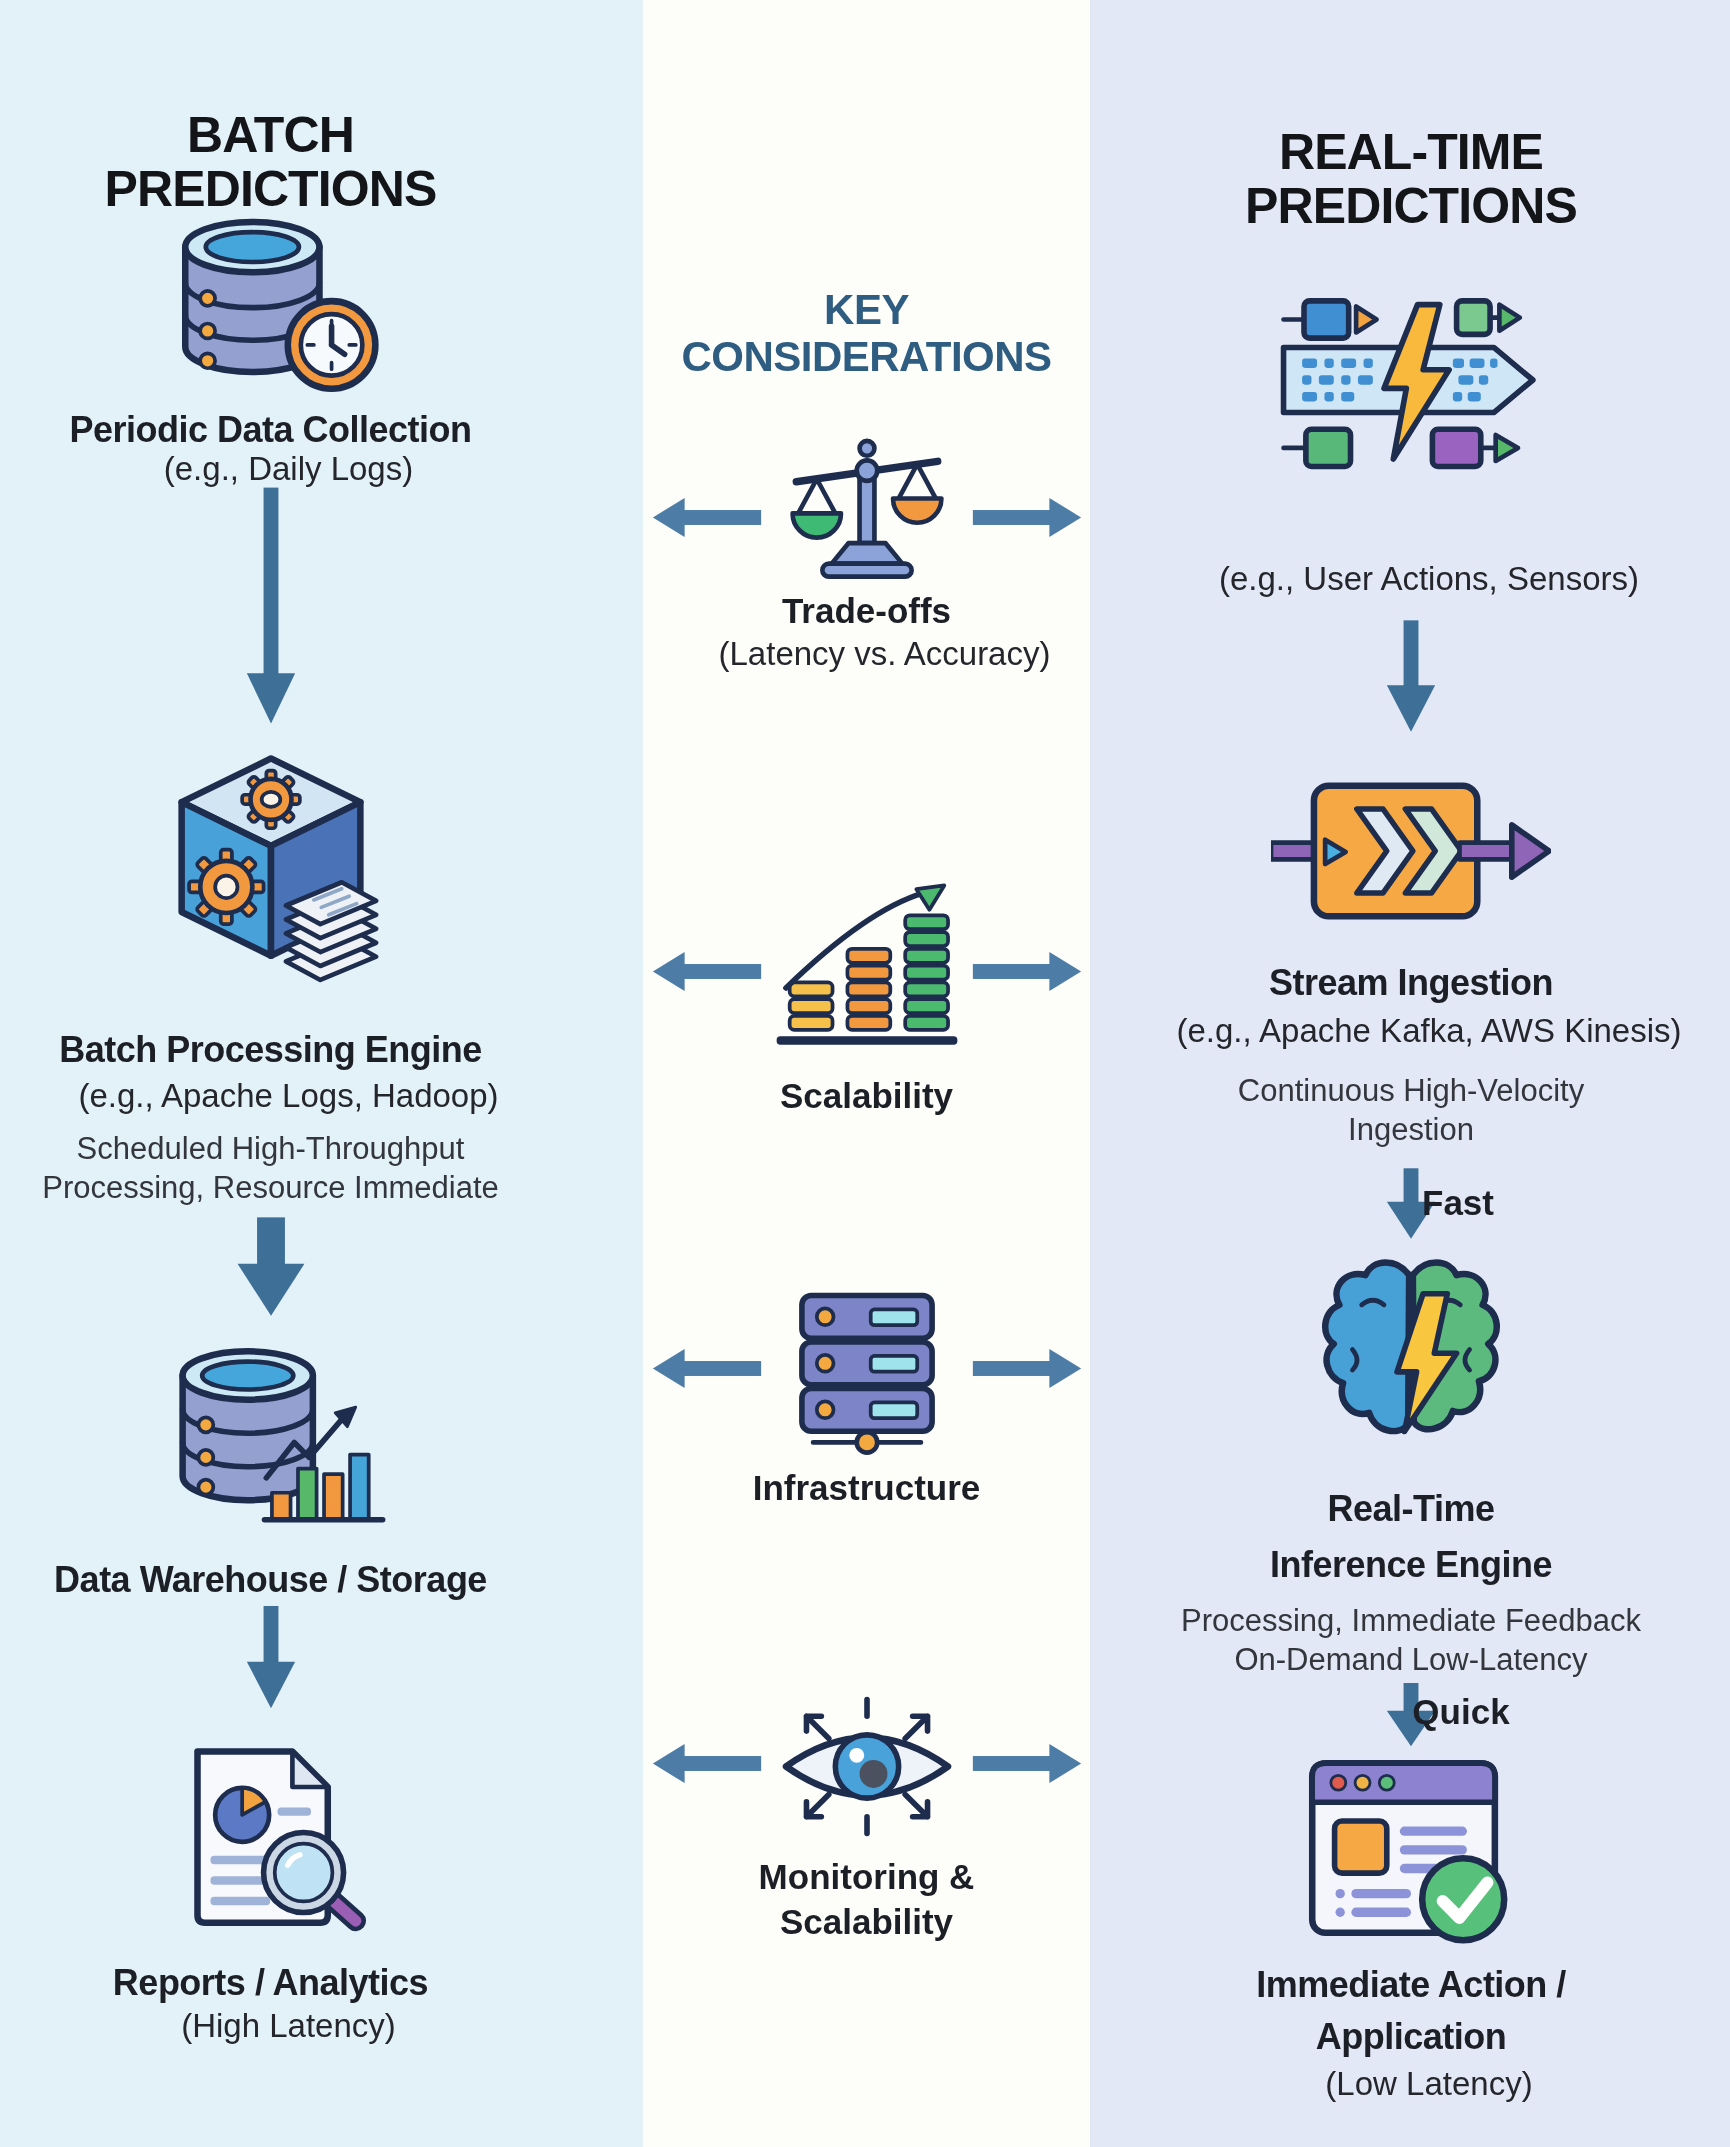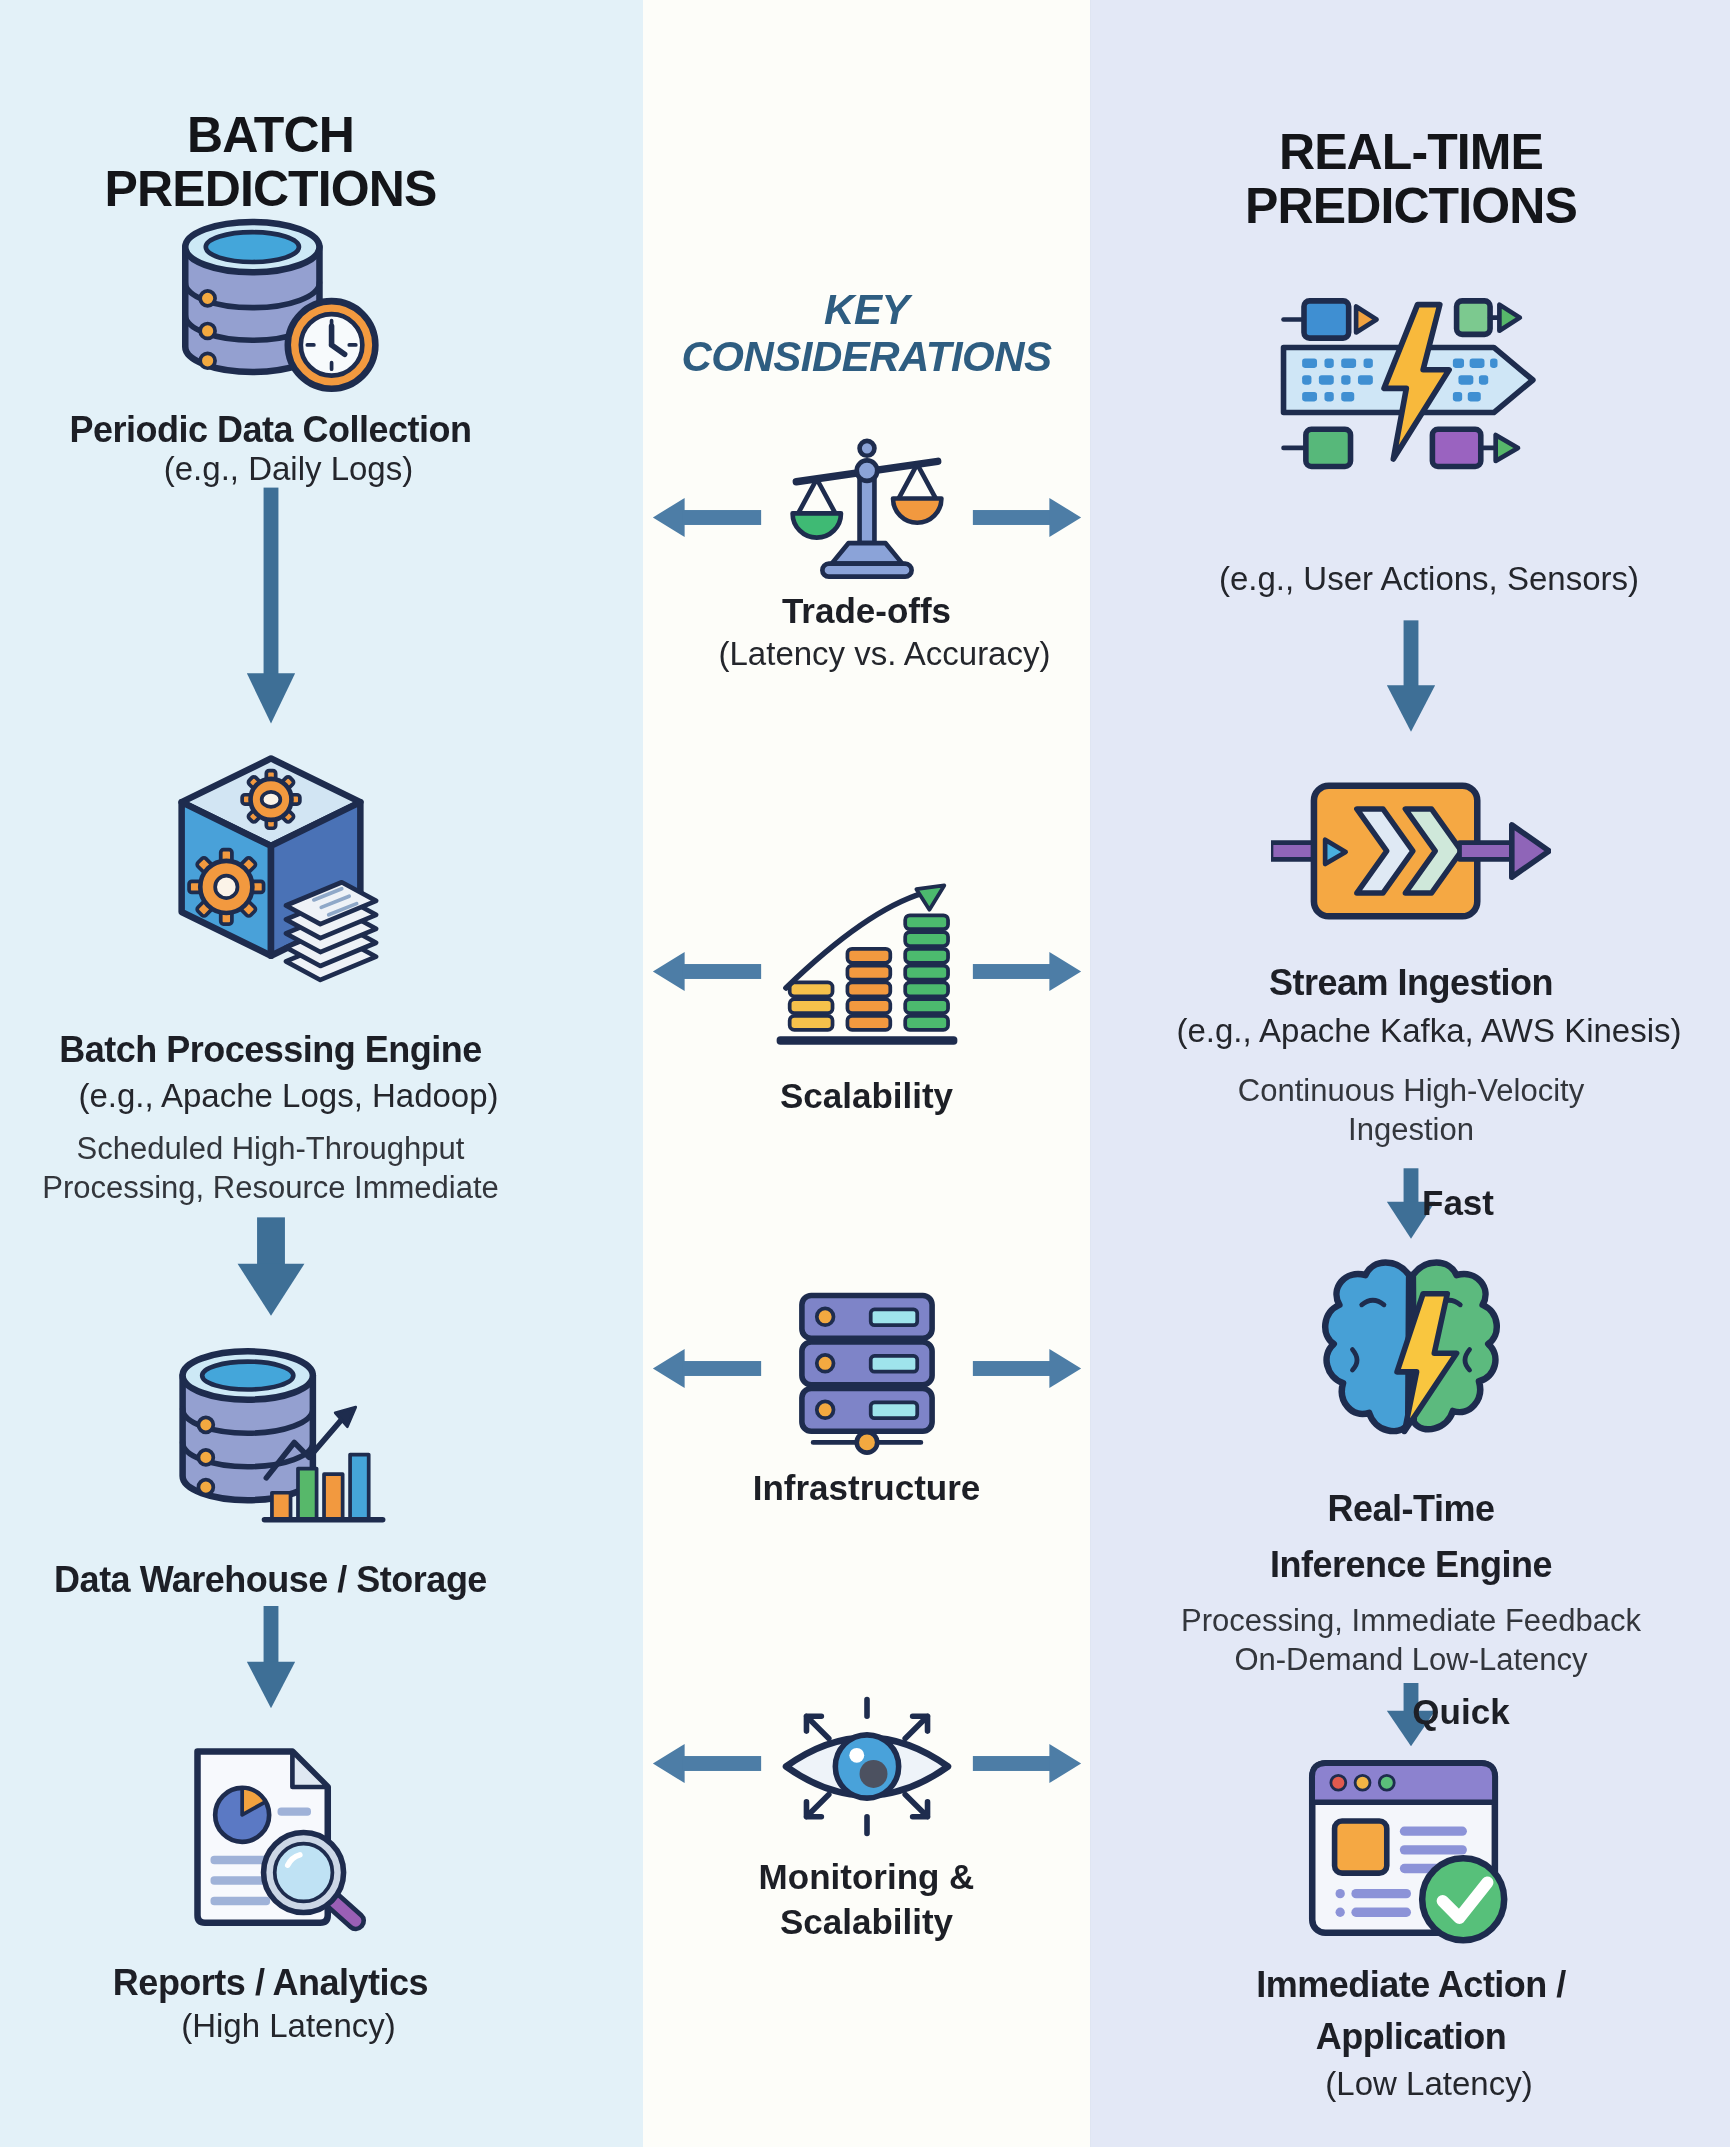--- a/index.html
+++ b/index.html
@@ -8,21 +8,21 @@
   .col{position:absolute;top:0;height:100%;}
   .col-left{left:0;width:643px;background:#e3f1f8;}
   .col-center{left:643px;width:447px;background:#fdfdf9;}
   .col-right{left:1091px;width:640px;background:#e3e8f6;}
   .inner{position:absolute;top:16px;left:0;height:100%;}
   .inner-left{width:541px;}
   .inner-center{width:447px;}
   .inner-right{width:640px;}
   .abs{position:absolute;left:0;width:100%;text-align:center;}
   .col-title{font-size:50px;line-height:54px;font-weight:800;letter-spacing:-0.9px;color:#141519;}
-  .c-title{font-size:42px;line-height:47px;font-weight:800;letter-spacing:-0.5px;color:#2e5d81;font-style:italic;}
+  .c-title{font-size:42px;line-height:47px;font-weight:800;letter-spacing:-0.5px;color:#2e5d81;}
   .heading{font-size:36px;line-height:43px;font-weight:700;color:#1d1f26;letter-spacing:-0.5px;}
   .heading2{font-size:36px;line-height:56px;font-weight:700;color:#1d1f26;letter-spacing:-0.5px;}
   .sub{font-size:33px;line-height:37px;font-weight:400;color:#24262c;padding-left:18px;}
   .desc{font-size:31px;line-height:39px;font-weight:400;color:#33363c;}
   .c-label{font-size:35px;line-height:45px;font-weight:700;color:#1d1f26;}
   .flow-label{font-size:35px;font-weight:700;color:#1d1f26;}
   .line{display:block;}
   .icon{position:absolute;left:50%;transform:translateX(-50%);}
   .arrow-x{position:absolute;top:0;}
   svg{display:block;}

